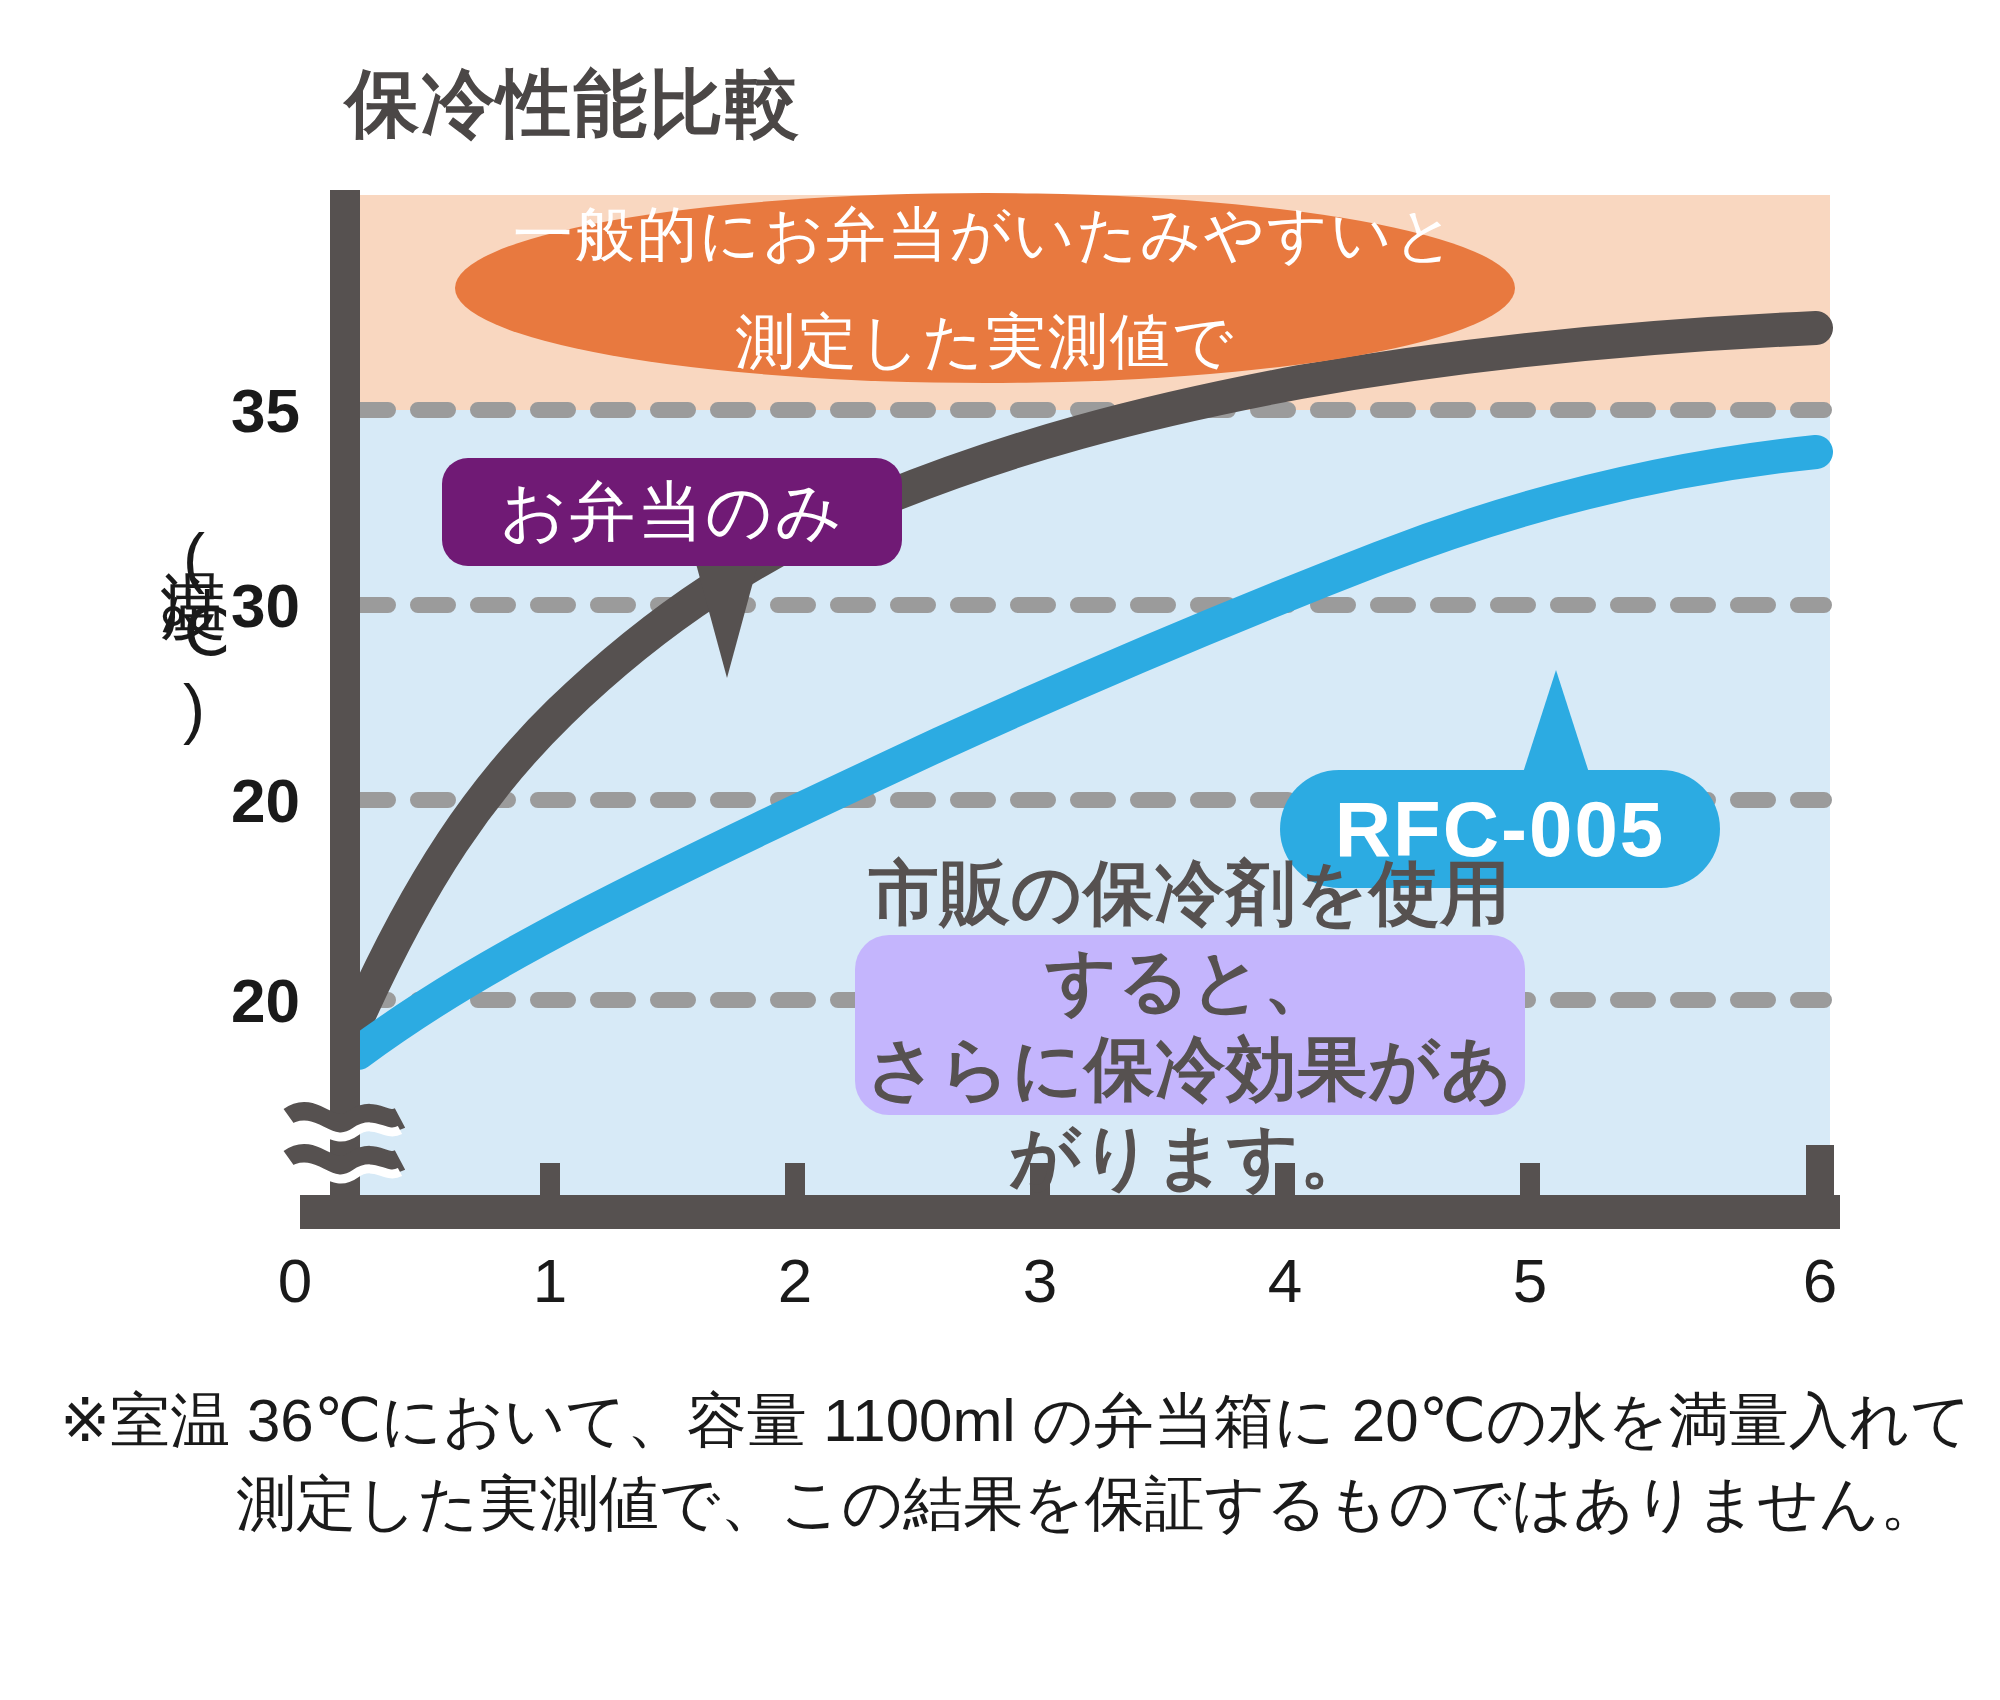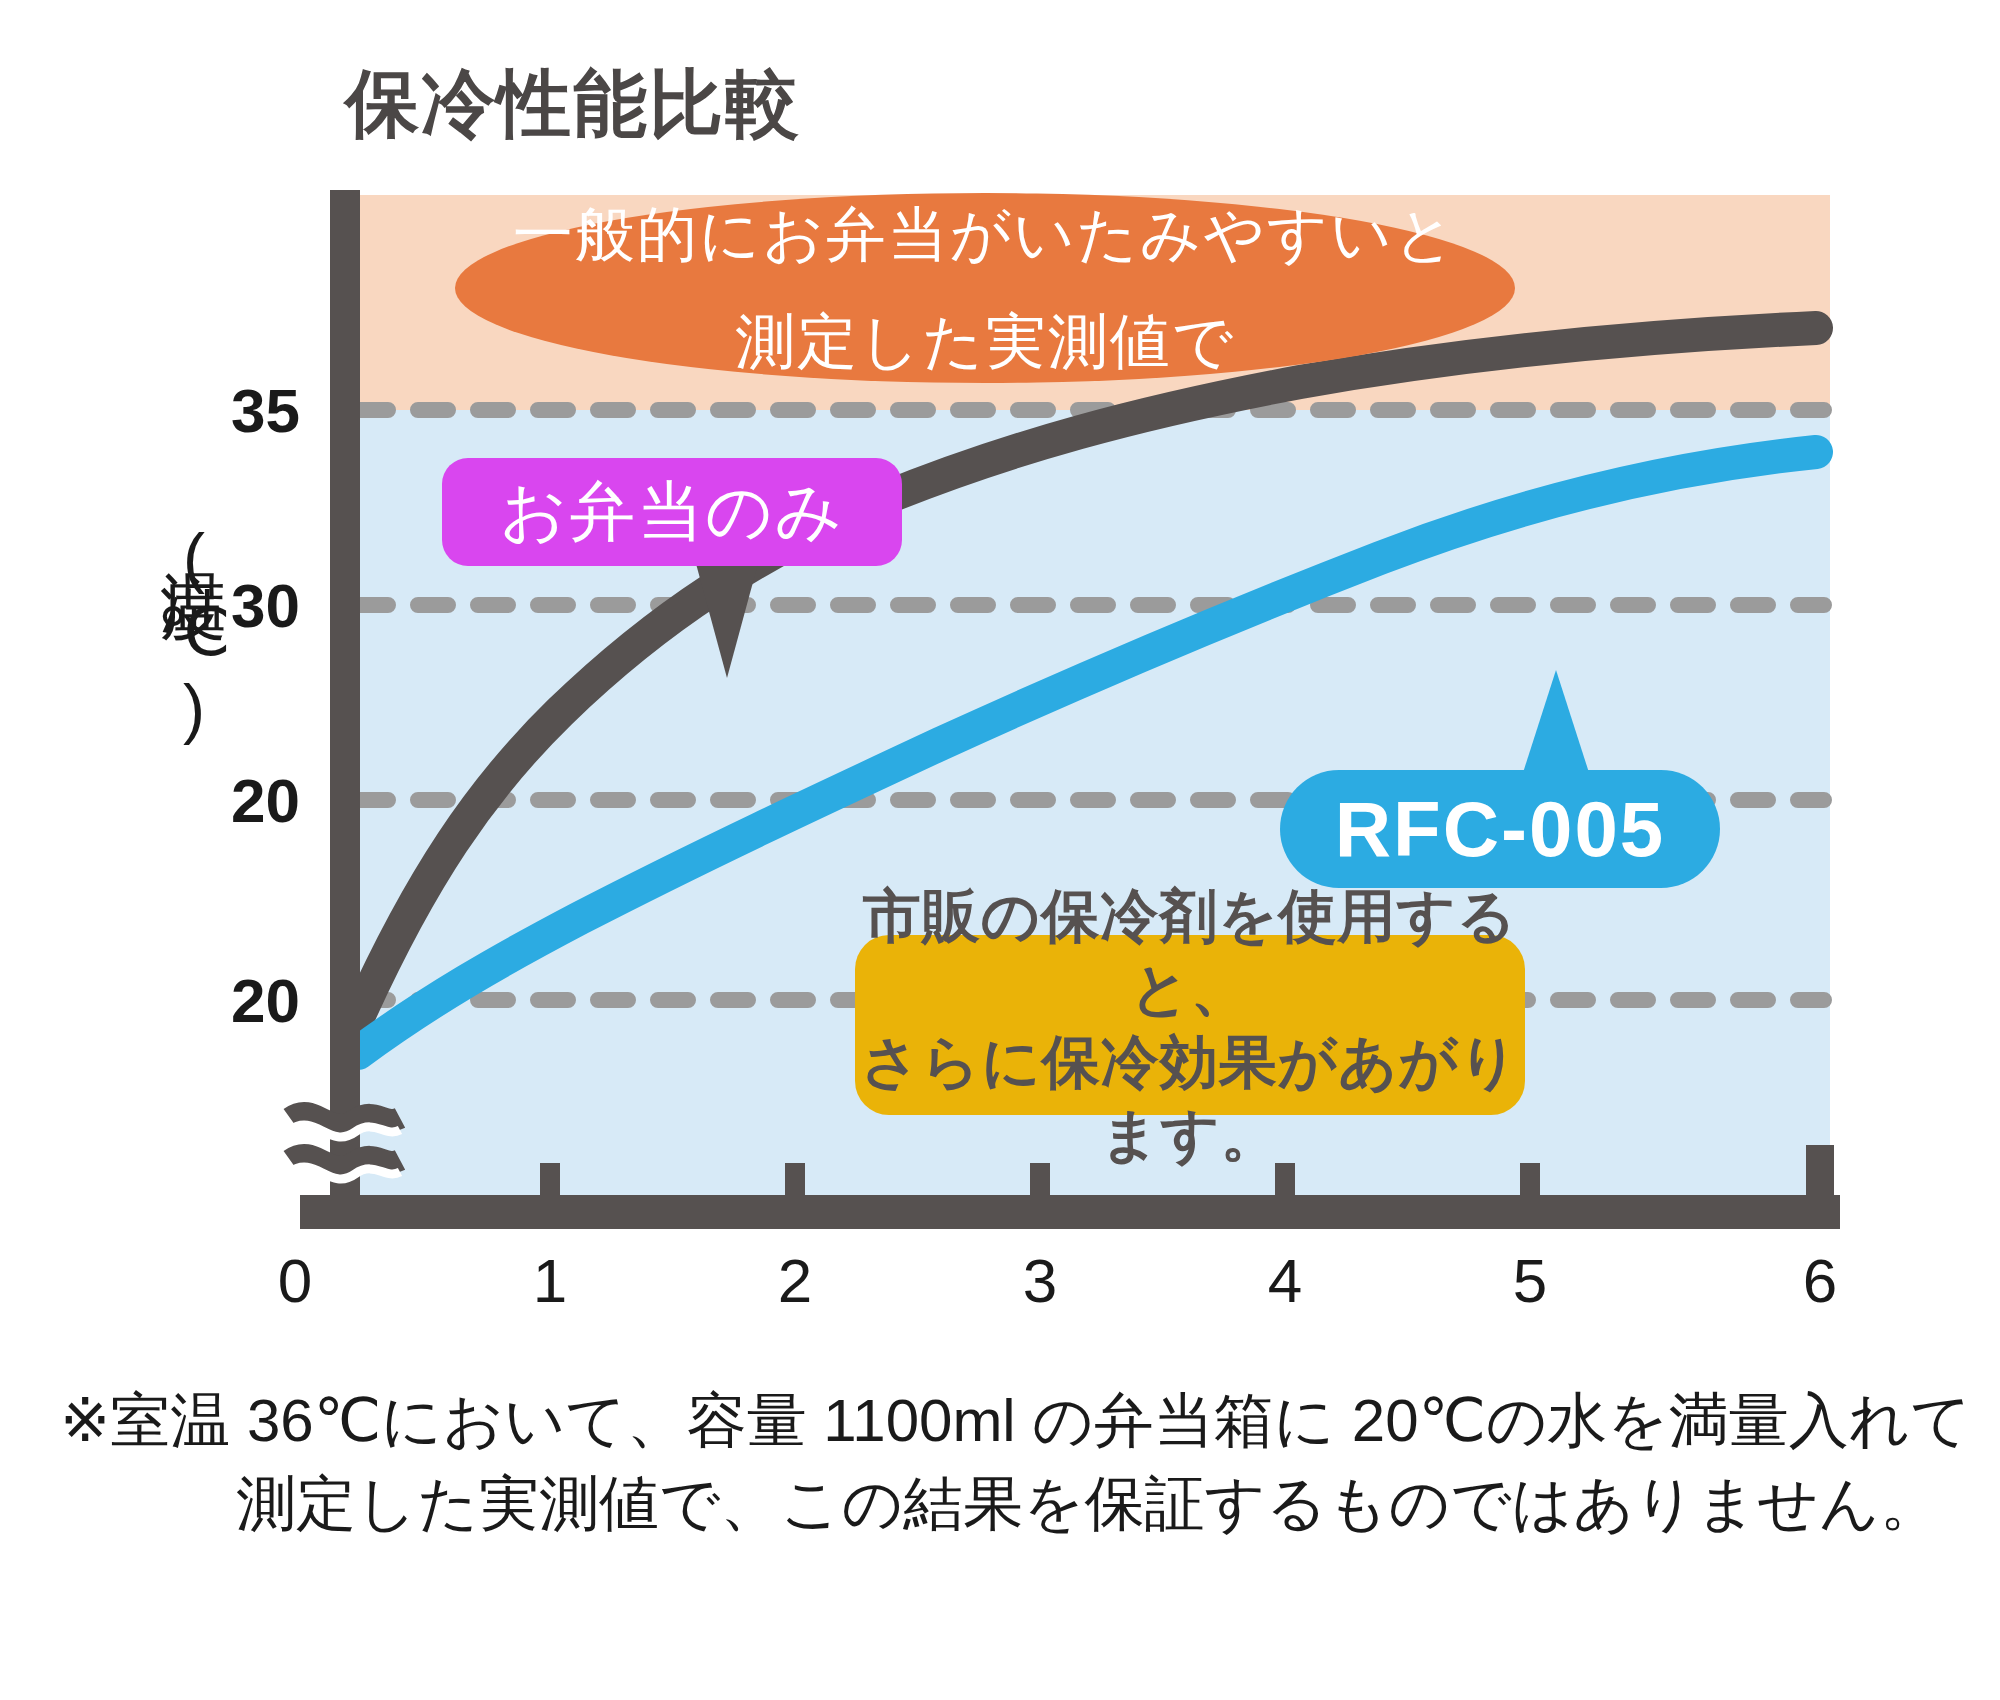--- a/index.html
+++ b/index.html
@@ -45,21 +45,21 @@
     width:1060px; height:190px;
     background:#e8793f; border-radius:50%/50%;
     display:flex; flex-direction:column; align-items:center; justify-content:center;
     color:#ffffff; font-size:60px; line-height:1.12; font-weight:400;
     letter-spacing:2px; text-align:center;gap:39px;
   }
 
   #bento-only-callout{
     position:absolute; left:442px; top:458px;
     width:460px; height:108px;
-    background:#d946ef; border-radius:26px;
+    background:#701a75; border-radius:26px;
     display:flex; align-items:center; justify-content:center;
     color:#ffffff; font-size:66px; letter-spacing:2px;
   }
   #bento-only-pointer{
     position:absolute; left:695px; top:560px;
     width:0;height:0;
     border-left:32px solid transparent;
     border-right:32px solid transparent;
     border-top:118px solid #565150;
   }
@@ -75,23 +75,23 @@
     position:absolute; left:1520px; top:670px;
     width:0;height:0;
     border-left:36px solid transparent;
     border-right:36px solid transparent;
     border-bottom:112px solid #2cabe2;
   }
 
   #coolant-note{
     position:absolute; left:855px; top:935px;
     width:670px; height:180px;
-    background:#eab308; border-radius:34px;
+    background:#c4b5fd; border-radius:34px;
     display:flex; flex-direction:column; align-items:center; justify-content:center;
-    color:#565150; font-size:58px; font-weight:700; line-height:1.26;
+    color:#565150; font-size:70px; font-weight:700; line-height:1.26;
     letter-spacing:1px; text-align:center;
   }
 
   
   #footnote{
     position:absolute; left:60px; top:1380px; width:1880px;
     text-align:right; font-size:60px; line-height:1.38;
     color:#1a1a1a; letter-spacing:0px;
   }
   #footnote div{white-space:nowrap;}

